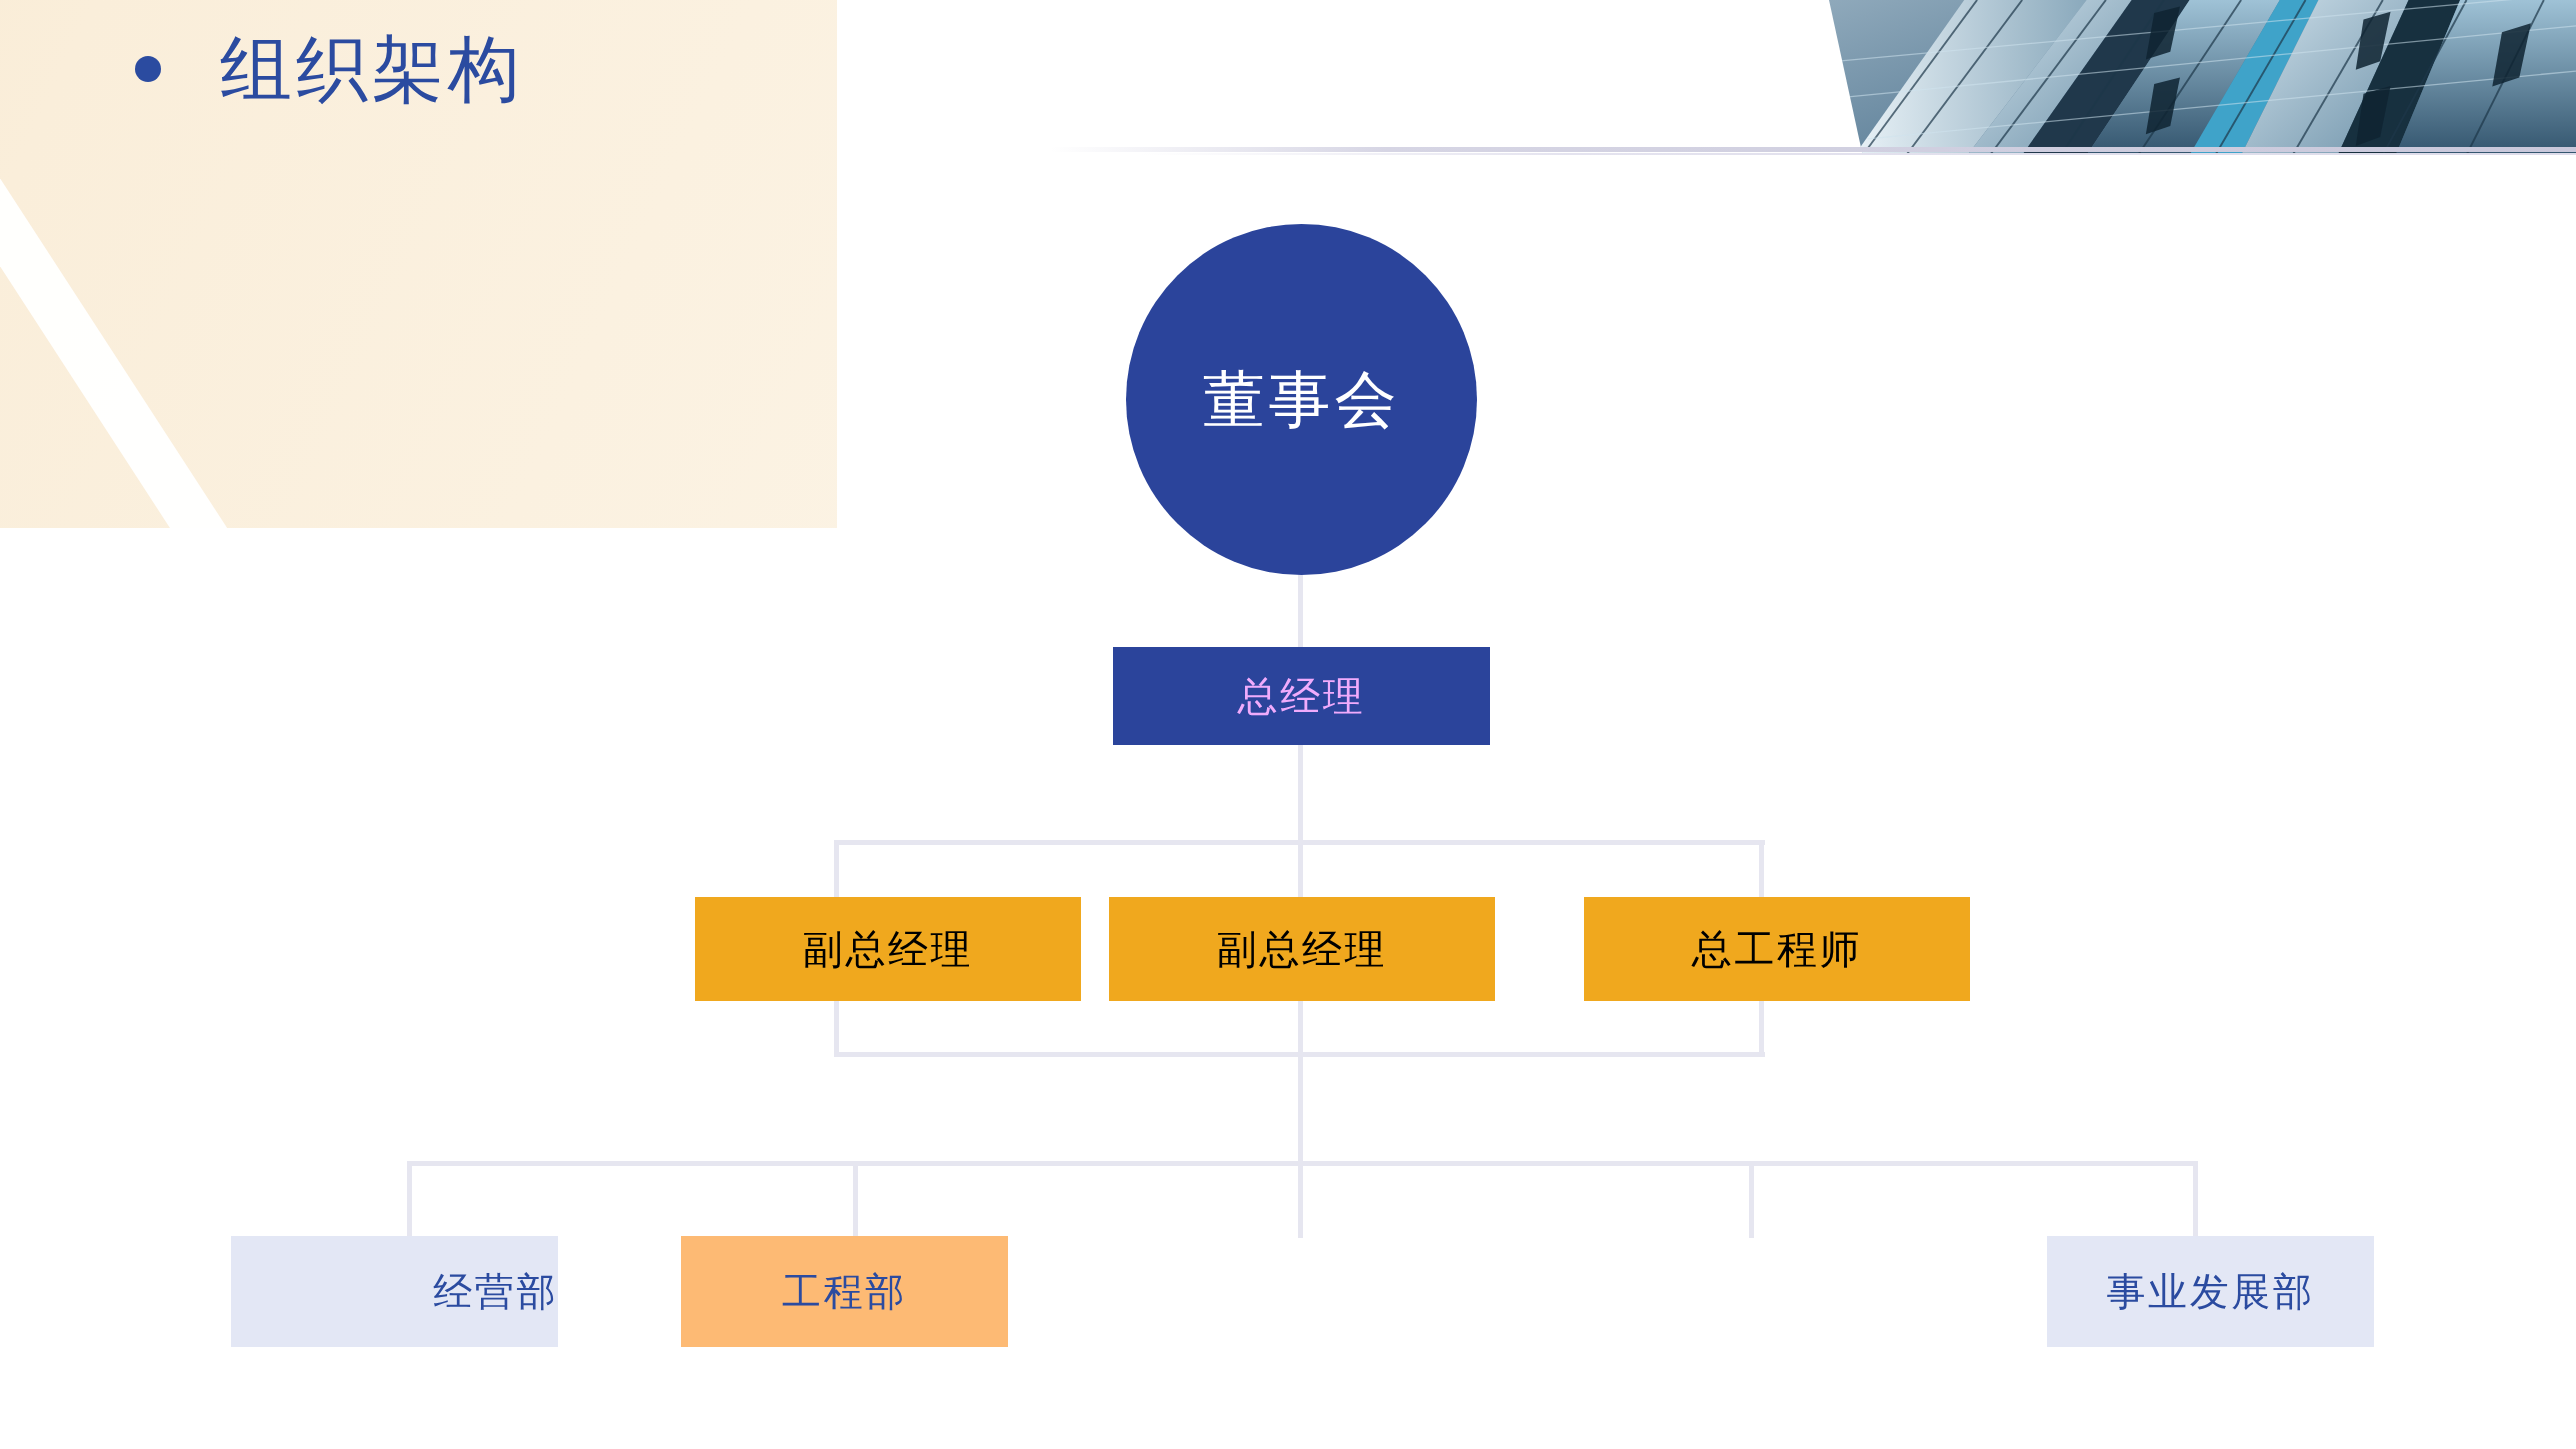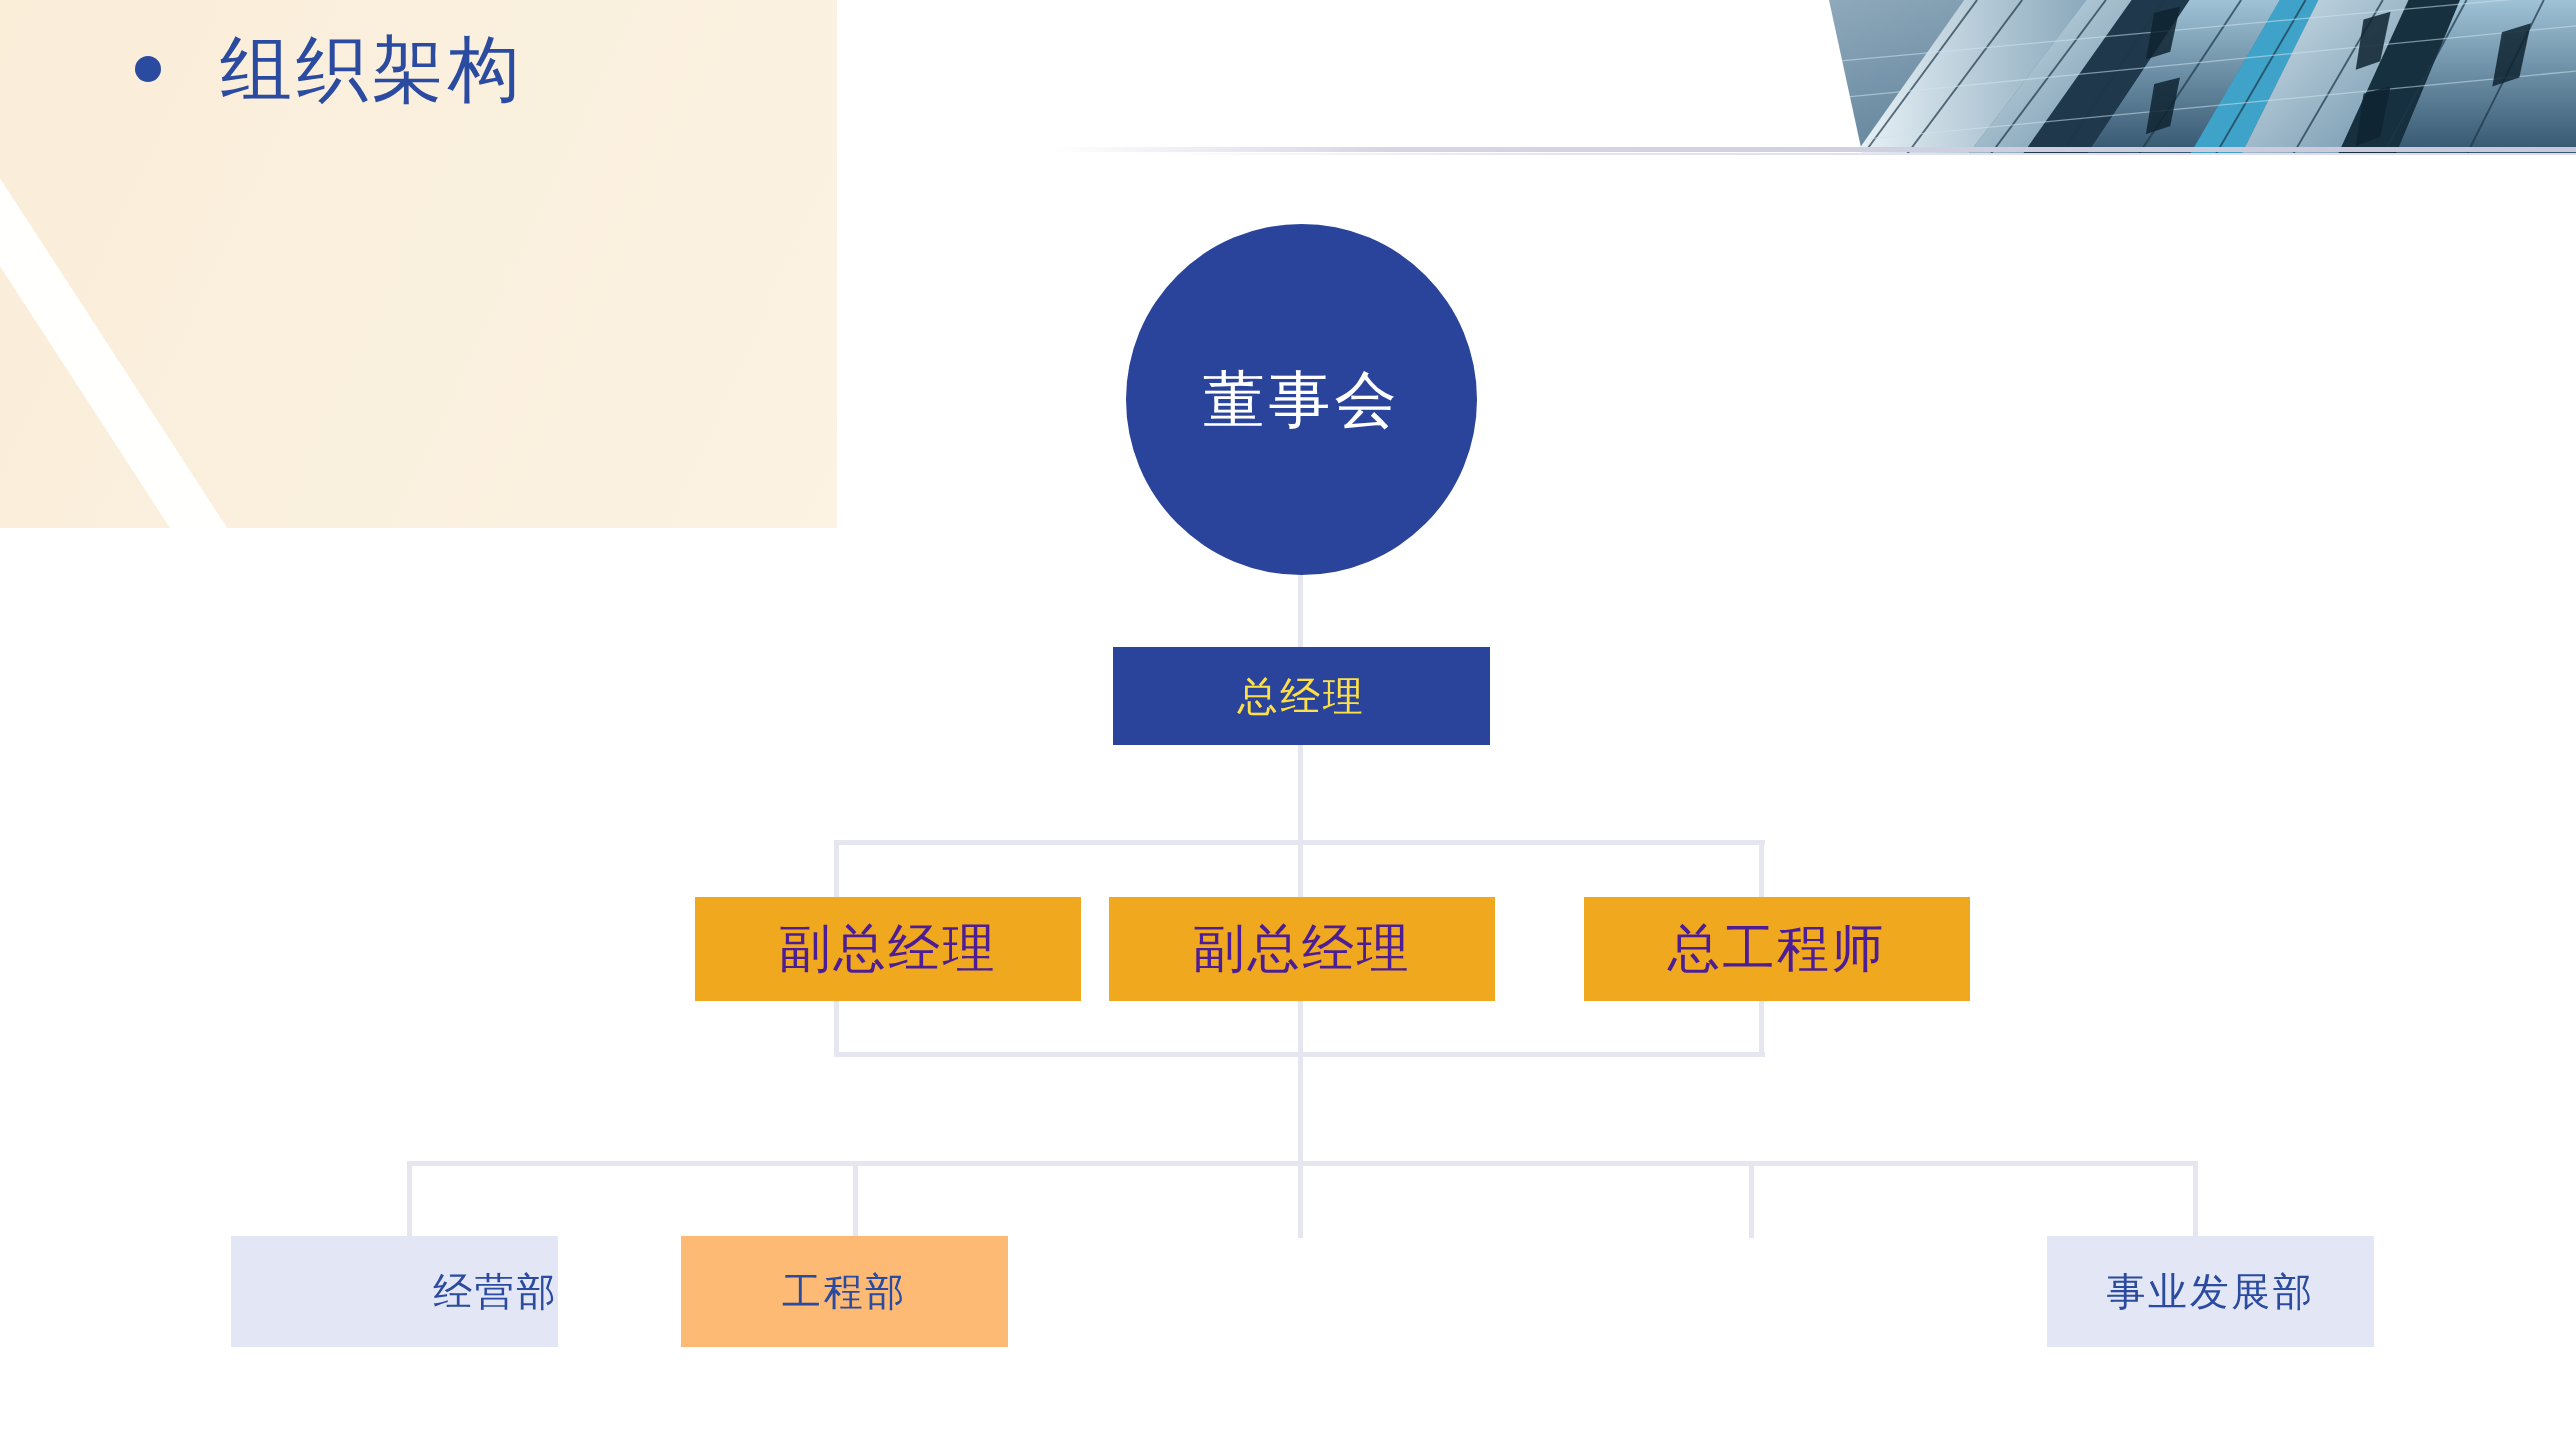--- a/index.html
+++ b/index.html
@@ -133,35 +133,35 @@
 
   
   .gm-box {
     left: 1113px;
     top: 647px;
     width: 377px;
     height: 98px;
     background: #2b449b;
   }
   .gm-box .label {
-    color: #fde047;
+    color: #f0abfc;
     font-size: 40px;
     letter-spacing: 2.6px;
     white-space: nowrap;
   }
 
   
   .mgr-box {
     top: 897px;
     height: 104px;
     background: #f0a81e;
   }
   .mgr-box .label {
-    color: #4c1d95;
-    font-size: 52px;
+    color: #000000;
+    font-size: 40px;
     letter-spacing: 2.6px;
     white-space: nowrap;
   }
   .mgr-1 { left: 695px; width: 386px; }
   .mgr-2 { left: 1109px; width: 386px; }
   .mgr-3 { left: 1584px; width: 386px; }
 
   
   .dept-box {
     top: 1236px;

